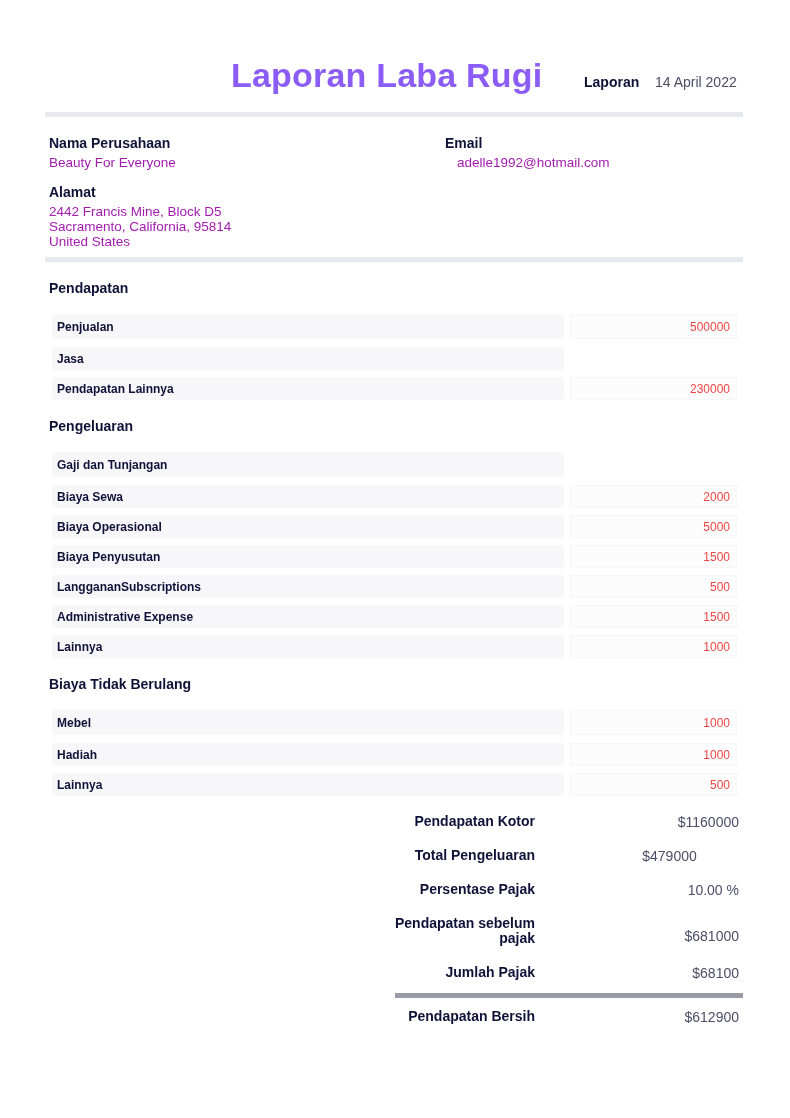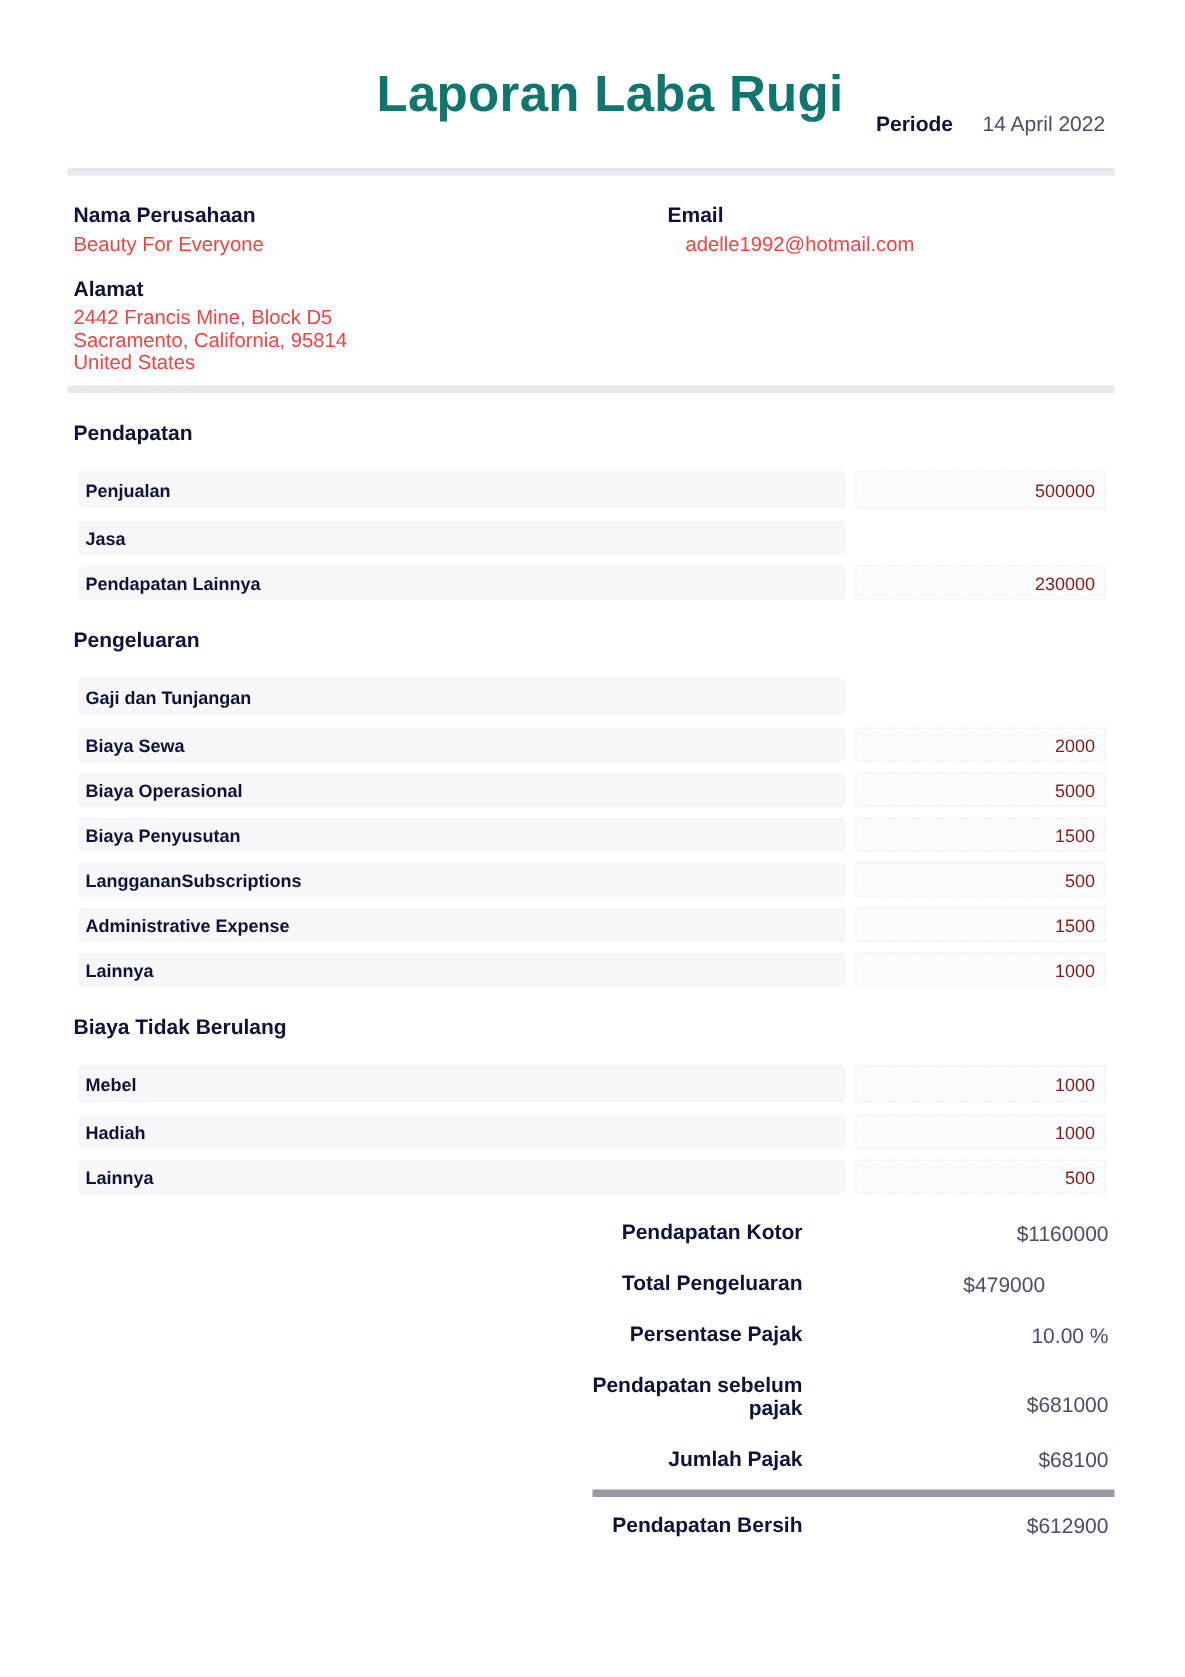--- a/index.html
+++ b/index.html
@@ -1,35 +1,35 @@
 <!DOCTYPE html>
 <html><head>
   <meta charset="utf-8">
   <style>
     * { box-sizing: border-box; margin: 0; padding: 0; }
     body { width: 790px; height: 1118px; background: #ffffff; font-family: "Liberation Sans", sans-serif; color: #0f1238; position: relative; overflow: hidden; }
-    .title { position: absolute; left: 231px; top: 44px; font-size: 34px; font-weight: bold; color: #0f766e; letter-spacing: 0.2px; margin-left: 20px; }
+    .title { position: absolute; left: 231px; top: 56px; font-size: 34px; font-weight: bold; color: #8b5cf6; letter-spacing: 0.2px; }
     .periode-label { position: absolute; left: 584px; top: 74px; font-size: 14px; font-weight: bold; color: #0f1238; }
     .periode-value { position: absolute; left: 655px; top: 74px; font-size: 14px; color: #4a4e66; }
     .divider { position: absolute; left: 45px; width: 698px; height: 5px; background: #e8e8ef; }
     .field-label { position: absolute; font-size: 14px; font-weight: bold; color: #0f1238; }
-    .field-value { position: absolute; font-size: 13.5px; color: #ef4444; line-height: 15px; }
+    .field-value { position: absolute; font-size: 13.5px; color: #a21caf; line-height: 15px; }
     .section-title { position: absolute; left: 49px; font-size: 14px; font-weight: bold; color: #0f1238; }
     .row { position: absolute; left: 52px; width: 685px; height: 25px; }
     .row .name { position: absolute; left: 0; top: 0; width: 512px; height: 100%; background: #f7f7fa; border-radius: 3px; font-size: 12px; font-weight: bold; color: #0f1238; padding-left: 5px; display: flex; align-items: center; }
-    .row .amount { position: absolute; left: 518px; top: 0; width: 167px; height: 100%; background: #fcfcfd; border: 1px dotted #f0f0f4; font-size: 12px; color: #7f1d1d; padding-right: 6px; display: flex; align-items: center; justify-content: flex-end; }
+    .row .amount { position: absolute; left: 518px; top: 0; width: 167px; height: 100%; background: #fcfcfd; border: 1px dotted #f0f0f4; font-size: 12px; color: #ef4444; padding-right: 6px; display: flex; align-items: center; justify-content: flex-end; }
     .sum-label { position: absolute; left: 395px; width: 140px; text-align: right; font-size: 14px; font-weight: bold; color: #0f1238; line-height: 15px; }
     .sum-value { position: absolute; left: 600px; width: 139px; text-align: right; font-size: 14px; color: #4a4e66; }
     .sum-bar { position: absolute; left: 395px; top: 993px; width: 348px; height: 5px; background: #9a9aa6; }
   </style>
 </head>
 <body>
 
 <div class="title">Laporan Laba Rugi</div>
-<div class="periode-label">Periode</div>
+<div class="periode-label">Laporan</div>
 <div class="periode-value">14 April 2022</div>
 
 <div class="divider" style="top:112px;"></div>
 
 <div class="field-label" style="left:49px; top:135px;">Nama Perusahaan</div>
 <div class="field-value" style="left:49px; top:155px;">Beauty For Everyone</div>
 <div class="field-label" style="left:445px; top:135px;text-align:right;">Email</div>
 <div class="field-value" style="left:457px; top:155px;">adelle1992@hotmail.com</div>
 <div class="field-label" style="left:49px; top:184px;">Alamat</div>
 <div class="field-value" style="left:49px; top:204px;">2442 Francis Mine, Block D5</div>

